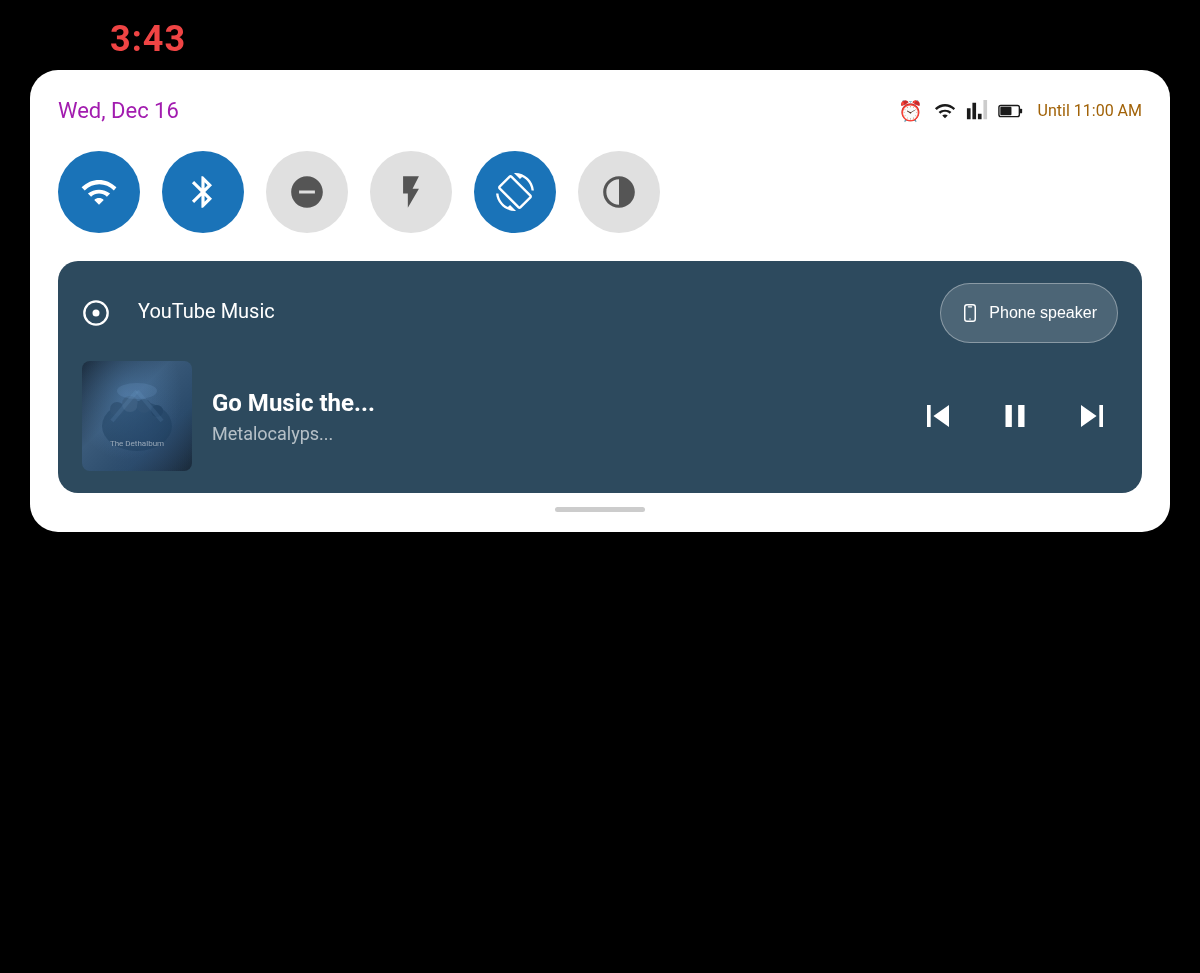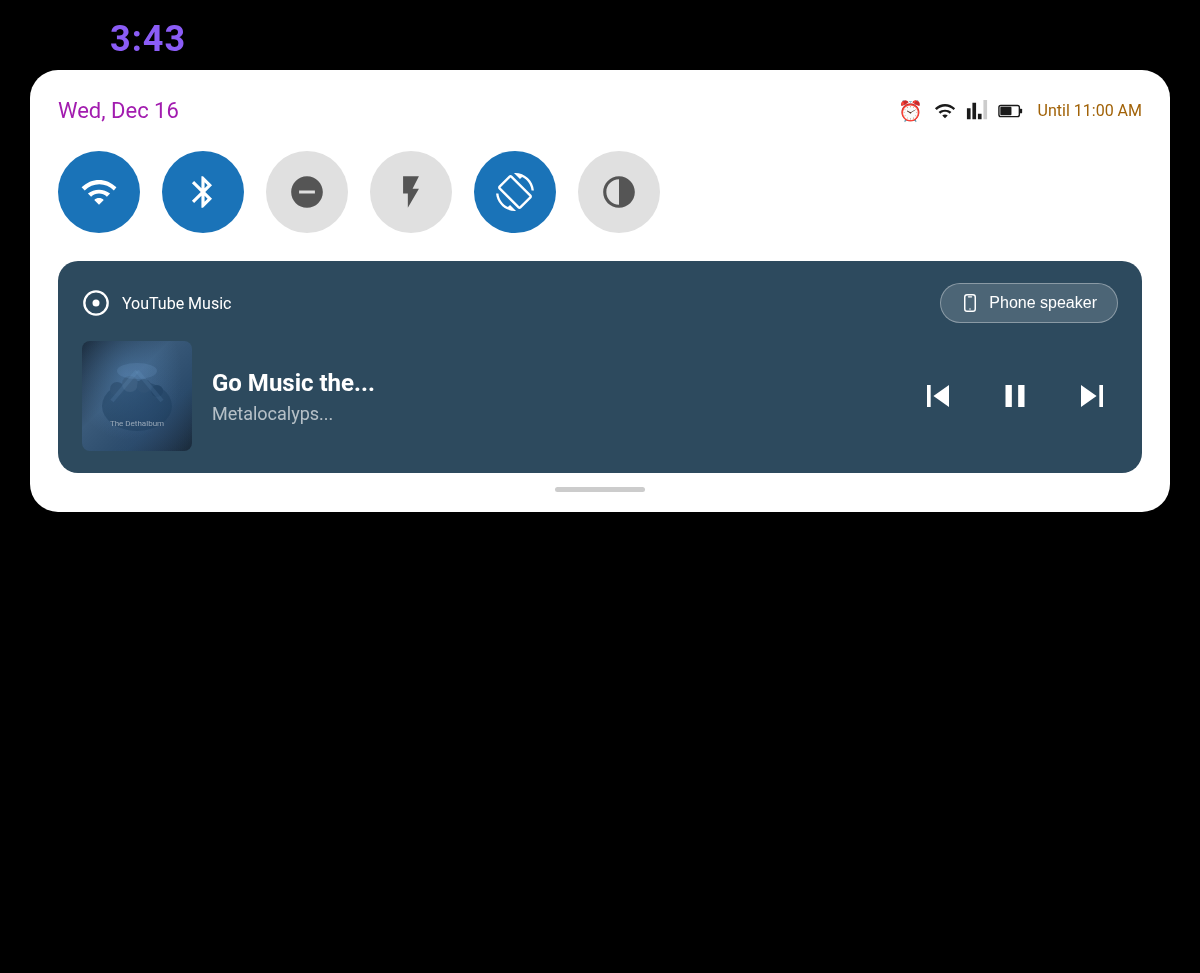--- a/index.html
+++ b/index.html
@@ -13,21 +13,21 @@
       overflow: hidden;
     }
 
     .status-bar {
       padding: 18px 0 10px 110px;
       display: flex;
       align-items: center;
     }
 
     .time {
-      color: #8b5cf6;
+      color: #ef4444;
       font-size: 36px;
       font-weight: 700;
       letter-spacing: 1px;
       text-align: center;
     }
 
     .notification-panel {
       background: #fff;
       border-radius: 28px;
       margin: 0 30px;
@@ -111,39 +111,39 @@
 
     .media-header {
       display: flex;
       justify-content: space-between;
       align-items: center;
       margin-bottom: 18px;
     }
 
     .media-app-name {
       display: flex;
-      align-items: center;
-      gap: 12px;
-      color: #fff;
-      font-size: 16px;
+      align-items: flex-start;
+      gap: 28px;
+      color: #fff;
+      font-size: 20px;
       font-weight: 400;
     }
 
     .media-app-icon {
       width: 28px;
       height: 28px;
     }
 
     .speaker-btn {
       background: rgba(255,255,255,0.15);
       border: 1.5px solid rgba(255,255,255,0.35);
       border-radius: 50px;
       color: #fff;
       font-size: 16px;
-      padding: 10px 20px;
+      padding: 20px 20px;
       display: flex;
       align-items: center;
       gap: 10px;
       cursor: pointer;
     }
 
     .media-content {
       display: flex;
       align-items: center;
       gap: 20px;

